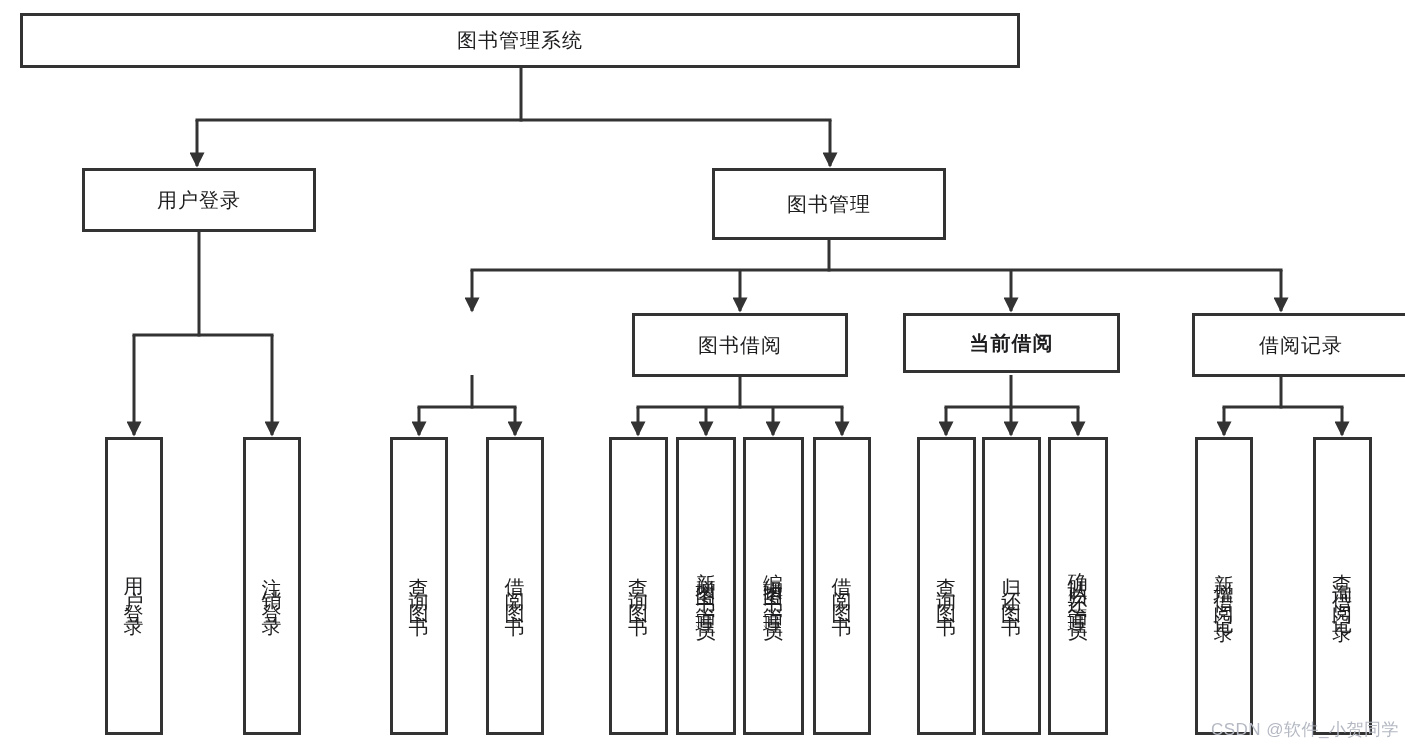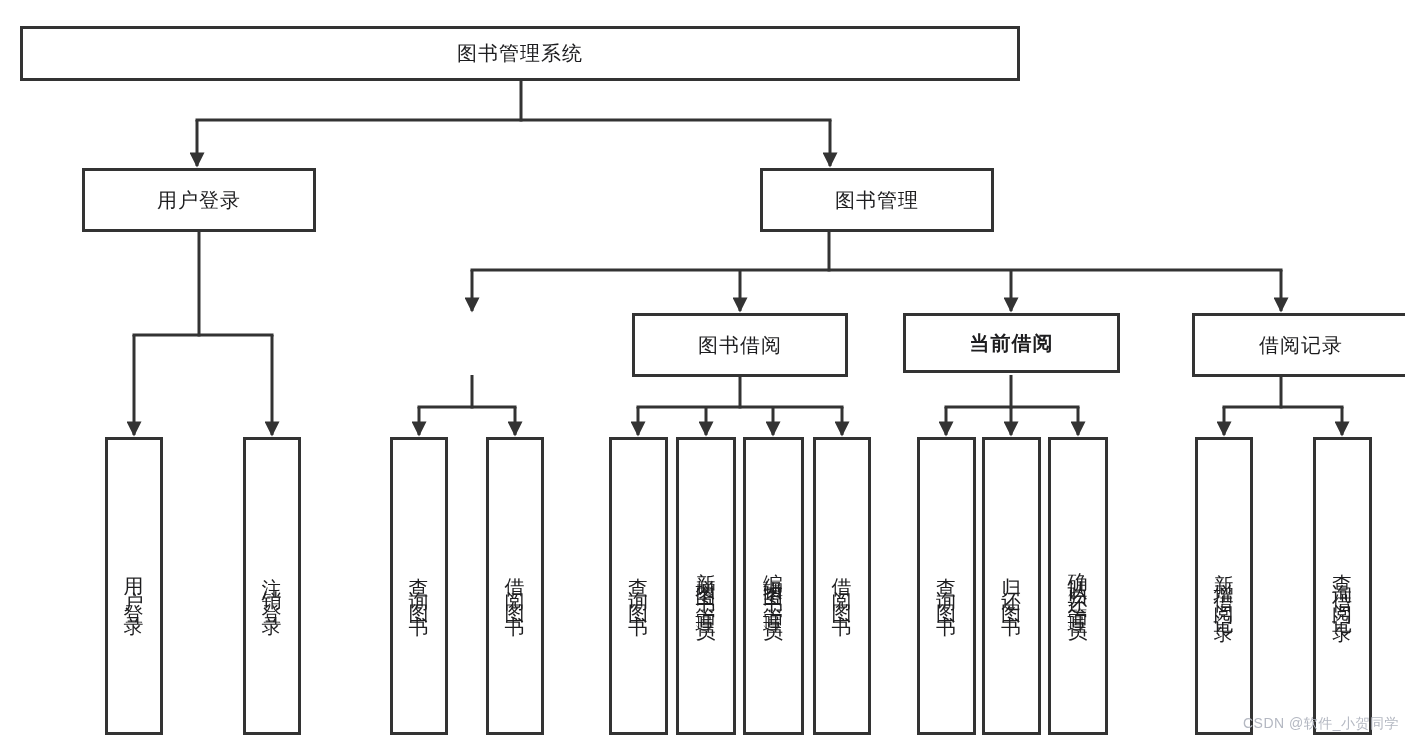--- a/index.html
+++ b/index.html
@@ -35,23 +35,23 @@
     writing-mode:vertical-rl;
     text-orientation:mixed;
     letter-spacing:10px;
     font-size:20px;
     line-height:1;
     padding-top:4px;
   }
   .watermark{
     position:absolute;
     right:6px;
-    bottom:14px;
+    bottom:6px;
     color:var(--watermark);
-    font-size:14px;
+    font-size:17px;
     letter-spacing:0.5px;
     white-space:nowrap;
   }
 </style>
 </head>
 <body>
 
 <div class="canvas">
 
   <svg id="connectors" viewBox="0 0 1405 747" xmlns="http://www.w3.org/2000/svg">
@@ -95,24 +95,24 @@
     <line x1="946" y1="407" x2="946" y2="435" marker-end="url(#arr)"></line>
     <line x1="1011" y1="407" x2="1011" y2="435" marker-end="url(#arr)"></line>
     <line x1="1078" y1="407" x2="1078" y2="435" marker-end="url(#arr)"></line>
 
     <line x1="1281" y1="375" x2="1281" y2="408.5"></line>
     <line x1="1222.5" y1="407" x2="1343.5" y2="407"></line>
     <line x1="1224" y1="407" x2="1224" y2="435" marker-end="url(#arr)"></line>
     <line x1="1342" y1="407" x2="1342" y2="435" marker-end="url(#arr)"></line>
   </svg>
 
-  <div class="box" style="left:20px;top:26px;width:1000px;height:55px;">图书管理系统</div>
+  <div class="box" style="left:20px;top:13px;width:1000px;height:55px;">图书管理系统</div>
 
   <div class="box" style="left:82px;top:168px;width:234px;height:64px;">用户登录</div>
-  <div class="box" style="left:712px;top:168px;width:234px;height:64px;margin-left:48px;">图书管理</div>
+  <div class="box" style="left:712px;top:168px;width:234px;height:72px;">图书管理</div>
 
   <div class="box" style="left:632px;top:313px;width:216px;height:64px;">图书借阅</div>
   <div class="box" style="left:903px;top:313px;width:217px;height:60px;font-weight:bold;">当前借阅</div>
   <div class="box" style="left:1172px;top:313px;width:218px;height:64px;margin-left:20px;">借阅记录</div>
 
   <div class="box vbox" style="left: 105px; top: 437px; width: 58px; height: 298px; letter-spacing: 13px;">用户登录</div>
   <div class="box vbox" style="left: 243px; top: 437px; width: 58px; height: 298px; letter-spacing: 13px;">注销登录</div>
 
   <div class="box vbox" style="left: 390px; top: 437px; width: 58px; height: 298px; letter-spacing: 13px;">查询图书</div>
   <div class="box vbox" style="left: 486px; top: 437px; width: 58px; height: 298px; letter-spacing: 13px;">借阅图书</div>

